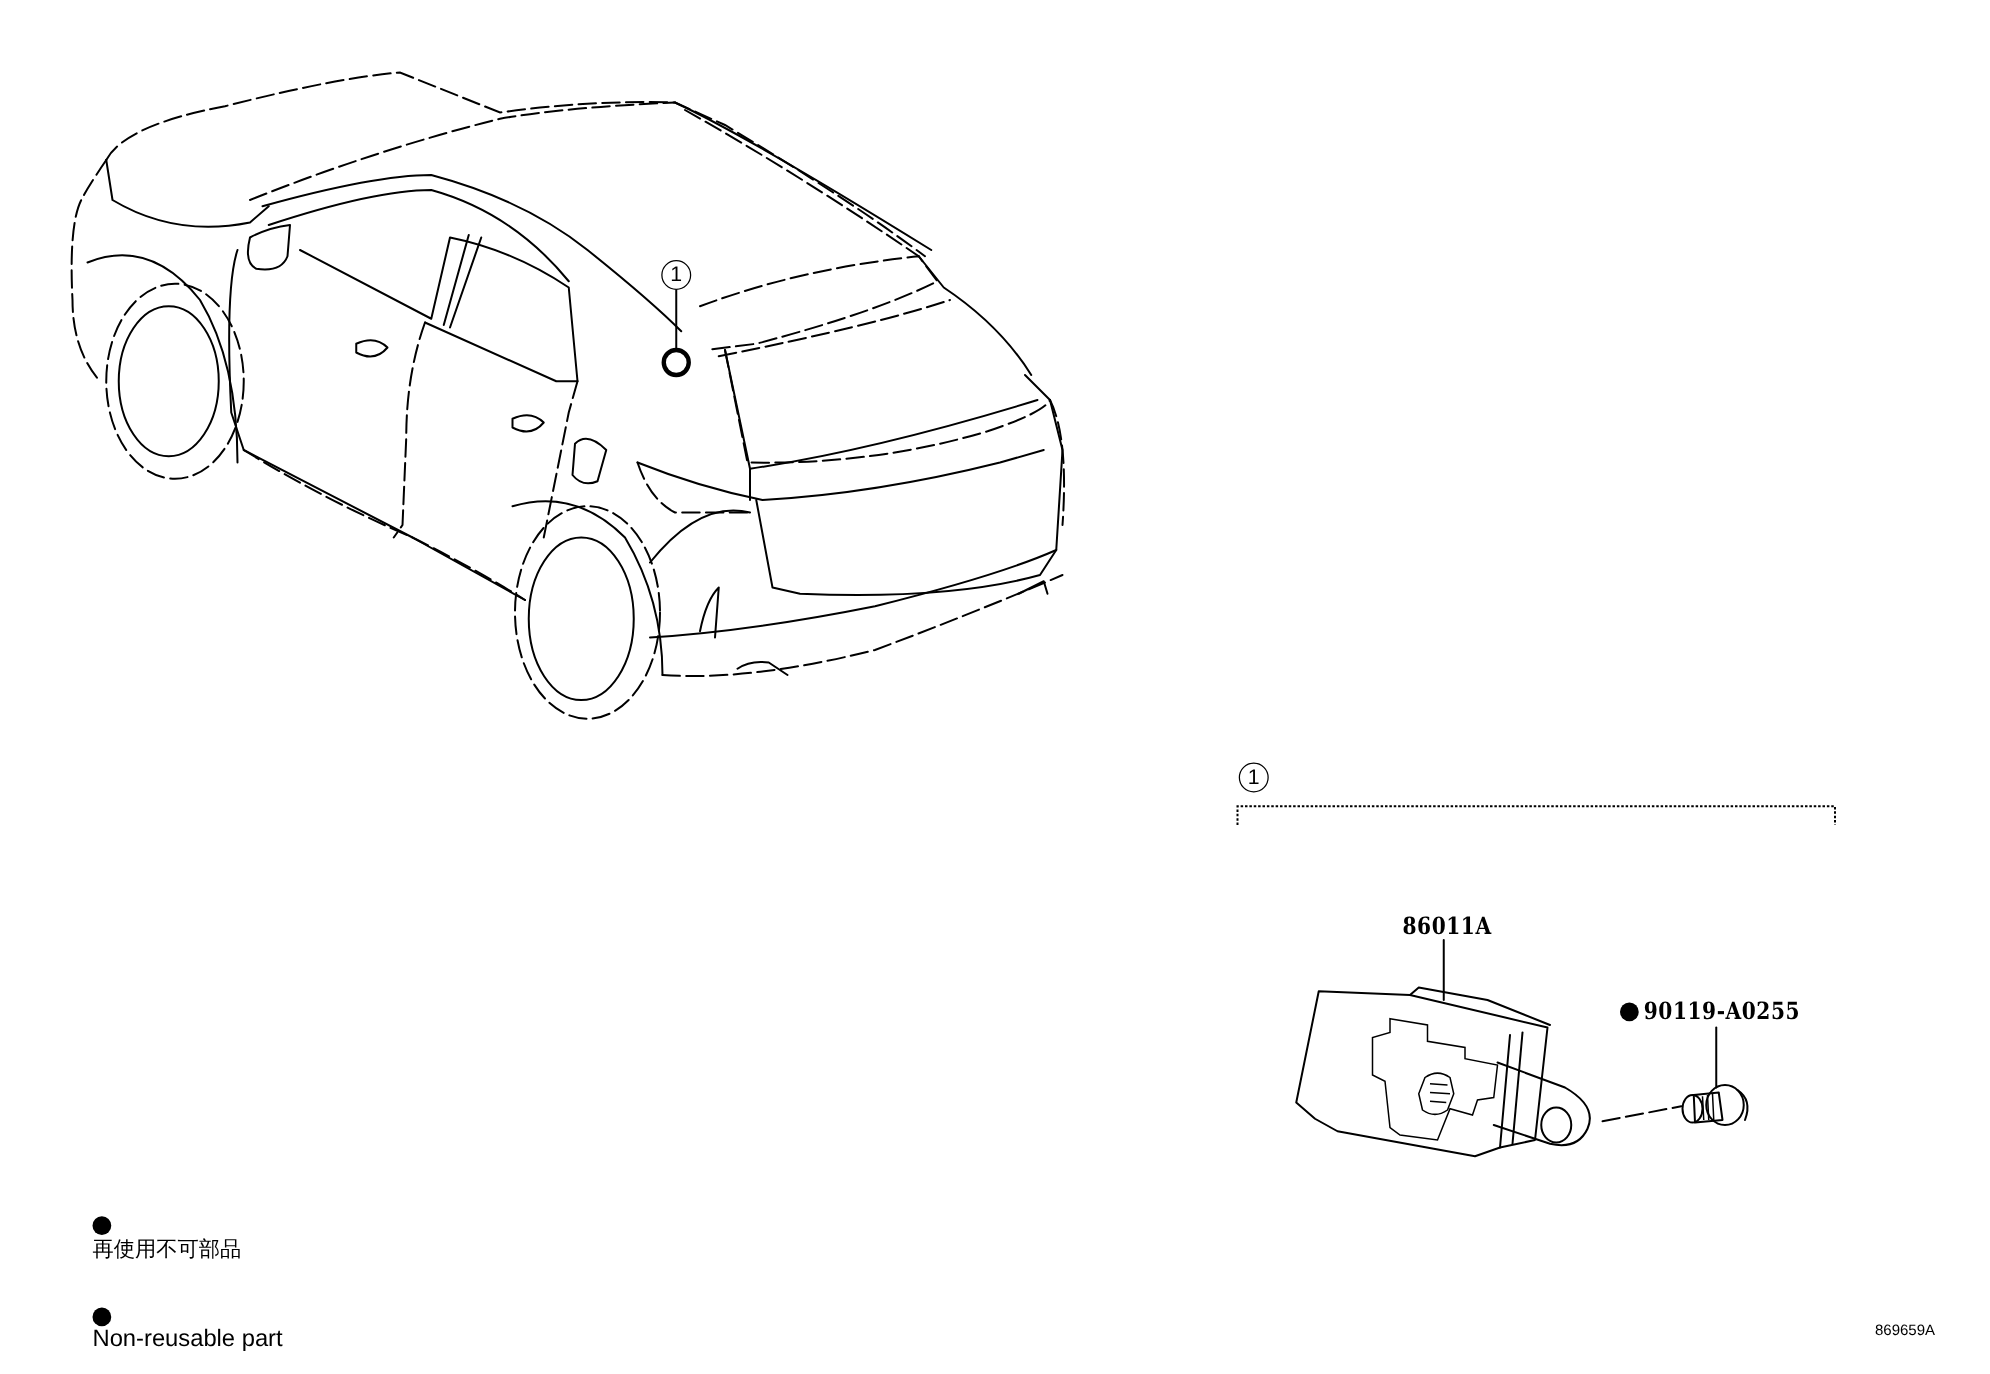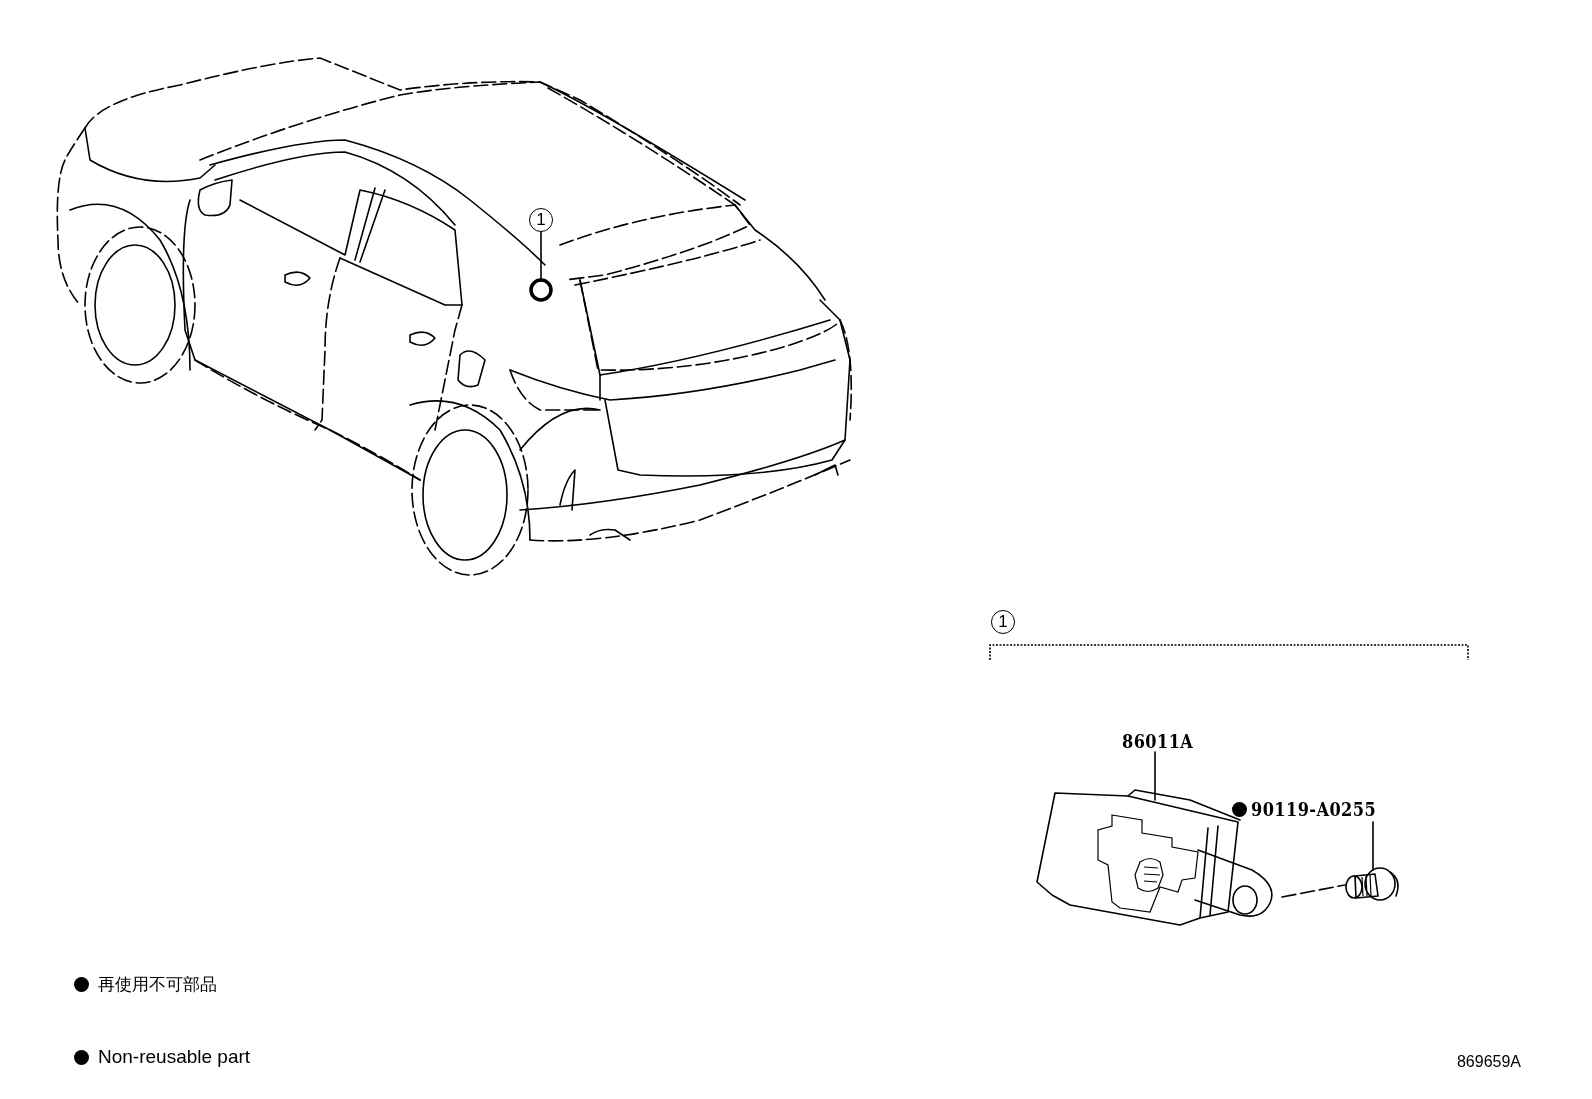--- a/index.html
+++ b/index.html
@@ -4,23 +4,23 @@
 <style>
   html,body{margin:0;padding:0;background:#ffffff;}
   body{width:1592px;height:1099px;position:relative;overflow:hidden;font-family:"Liberation Sans",sans-serif;color:#000;}
   .abs{position:absolute;}
   svg{position:absolute;left:0;top:0;overflow:visible;}
   .ln{fill:none;stroke:#000;stroke-width:1.6;stroke-linejoin:round;stroke-linecap:round;}
   .dash{fill:none;stroke:#000;stroke-width:1.6;stroke-dasharray:14 5;stroke-linecap:round;}
   .thin{fill:none;stroke:#000;stroke-width:1.2;}
   .callout-circle{position:absolute;width:24px;height:24px;border:1.6px solid #000;border-radius:50%;box-sizing:border-box;font-size:17px;line-height:21px;text-align:center;background:#fff;}
   .partno{position:absolute;font-family:"DejaVu Serif","Liberation Serif",serif;font-weight:bold;font-size:19px;letter-spacing:0.5px;transform:scaleX(0.85);transform-origin:left top;}
-  .legend-row{position:absolute;left:74px;display:flex;align-items:center;font-size:19px;}
+  .legend-row{position:absolute;left:74px;display:flex;font-size:19px;flex-direction:column;}
   .dot{display:inline-block;width:15px;height:15px;border-radius:50%;background:#000;margin-right:9px;}
-  .diagram-code{position:absolute;right:71px;bottom:28px;font-size:16px;}
+  .diagram-code{position:absolute;right:44px;bottom:28px;font-size:12px;}
 </style>
 </head>
 <body>
 
 <svg width="1592" height="1099">
 
   <path class="dash" d="M85 128 Q100 100 180 85 Q270 62 320 58 L400 90 Q470 80 540 82 L580 100 Q680 160 740 205"></path>
   <path class="ln" d="M540 82 Q600 110 745 200"></path>
   <path class="dash" d="M548 88 Q640 140 735 205"></path>
 
@@ -96,21 +96,21 @@
 
   <path class="thin" d="M1140 862 Q1150 855 1160 862 L1163 875 L1158 888 Q1148 895 1138 888 L1135 875 Z"></path>
   <path class="thin" d="M1144 867 L1158 868 M1144 874 L1160 875 M1144 881 L1157 882"></path>
 
   <path class="ln" d="M1198 850 L1252 870 Q1278 885 1270 903 Q1262 920 1240 915 L1195 900"></path>
   <ellipse class="ln" cx="1245" cy="900" rx="12" ry="14"></ellipse>
 
   <path class="dash" d="M1282 897 L1345 885" stroke-dasharray="10 6"></path>
 </svg>
 
-<div class="abs" style="left:1232px;top:798px;display:flex;align-items:center;justify-content:space-between;">
+<div class="abs" style="left:1296px;top:798px;display:flex;align-items:center;justify-content:space-between;">
   <span class="dot" style="margin-right:4px;"></span>
   <span class="partno" style="position:relative;">90119-A0255</span>
 </div>
 <svg width="1592" height="1099">
   <line class="ln" x1="1373" y1="822" x2="1373" y2="870"></line>
   <ellipse class="ln" cx="1380" cy="884" rx="15" ry="16"></ellipse>
   <path class="ln" d="M1390 872 Q1402 880 1396 896"></path>
   <path class="ln" d="M1355 876 L1375 874 L1378 896 L1356 898 Z"></path>
   <ellipse class="ln" cx="1354" cy="887" rx="8" ry="11"></ellipse>
   <path class="thin" d="M1362 877 L1363 896 M1366 876 L1367 896 M1370 875 L1371 896"></path>

